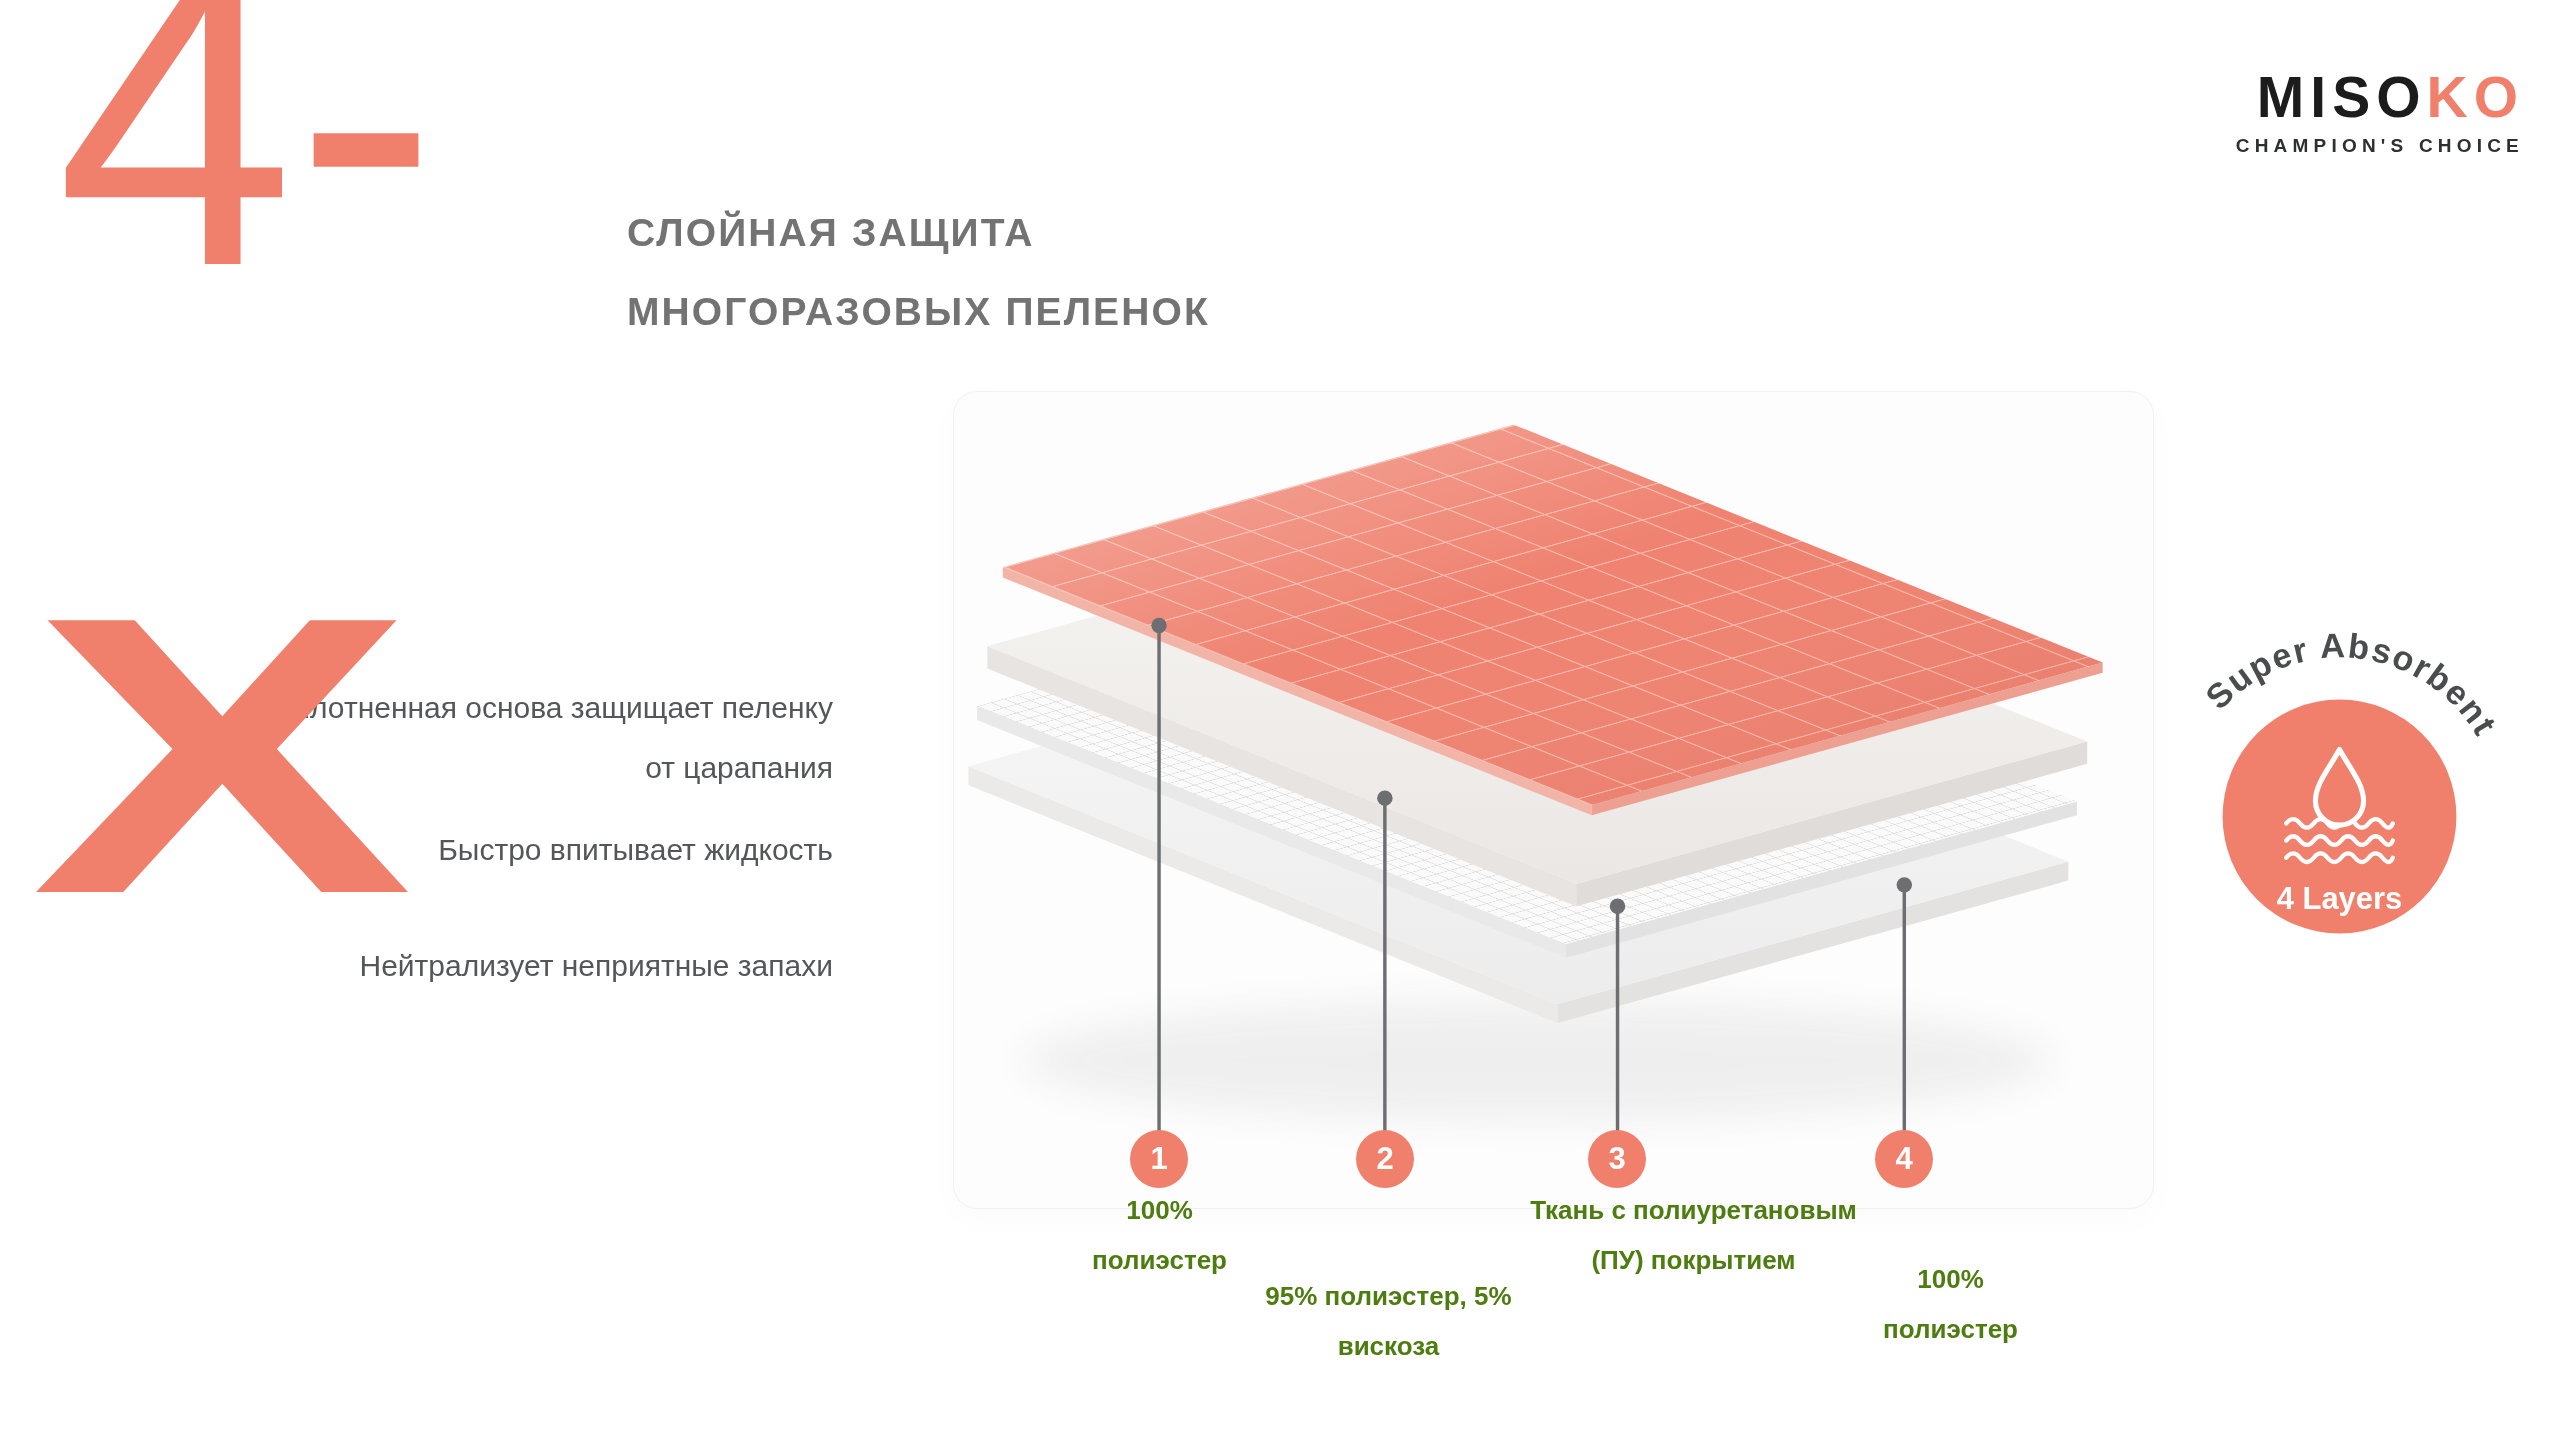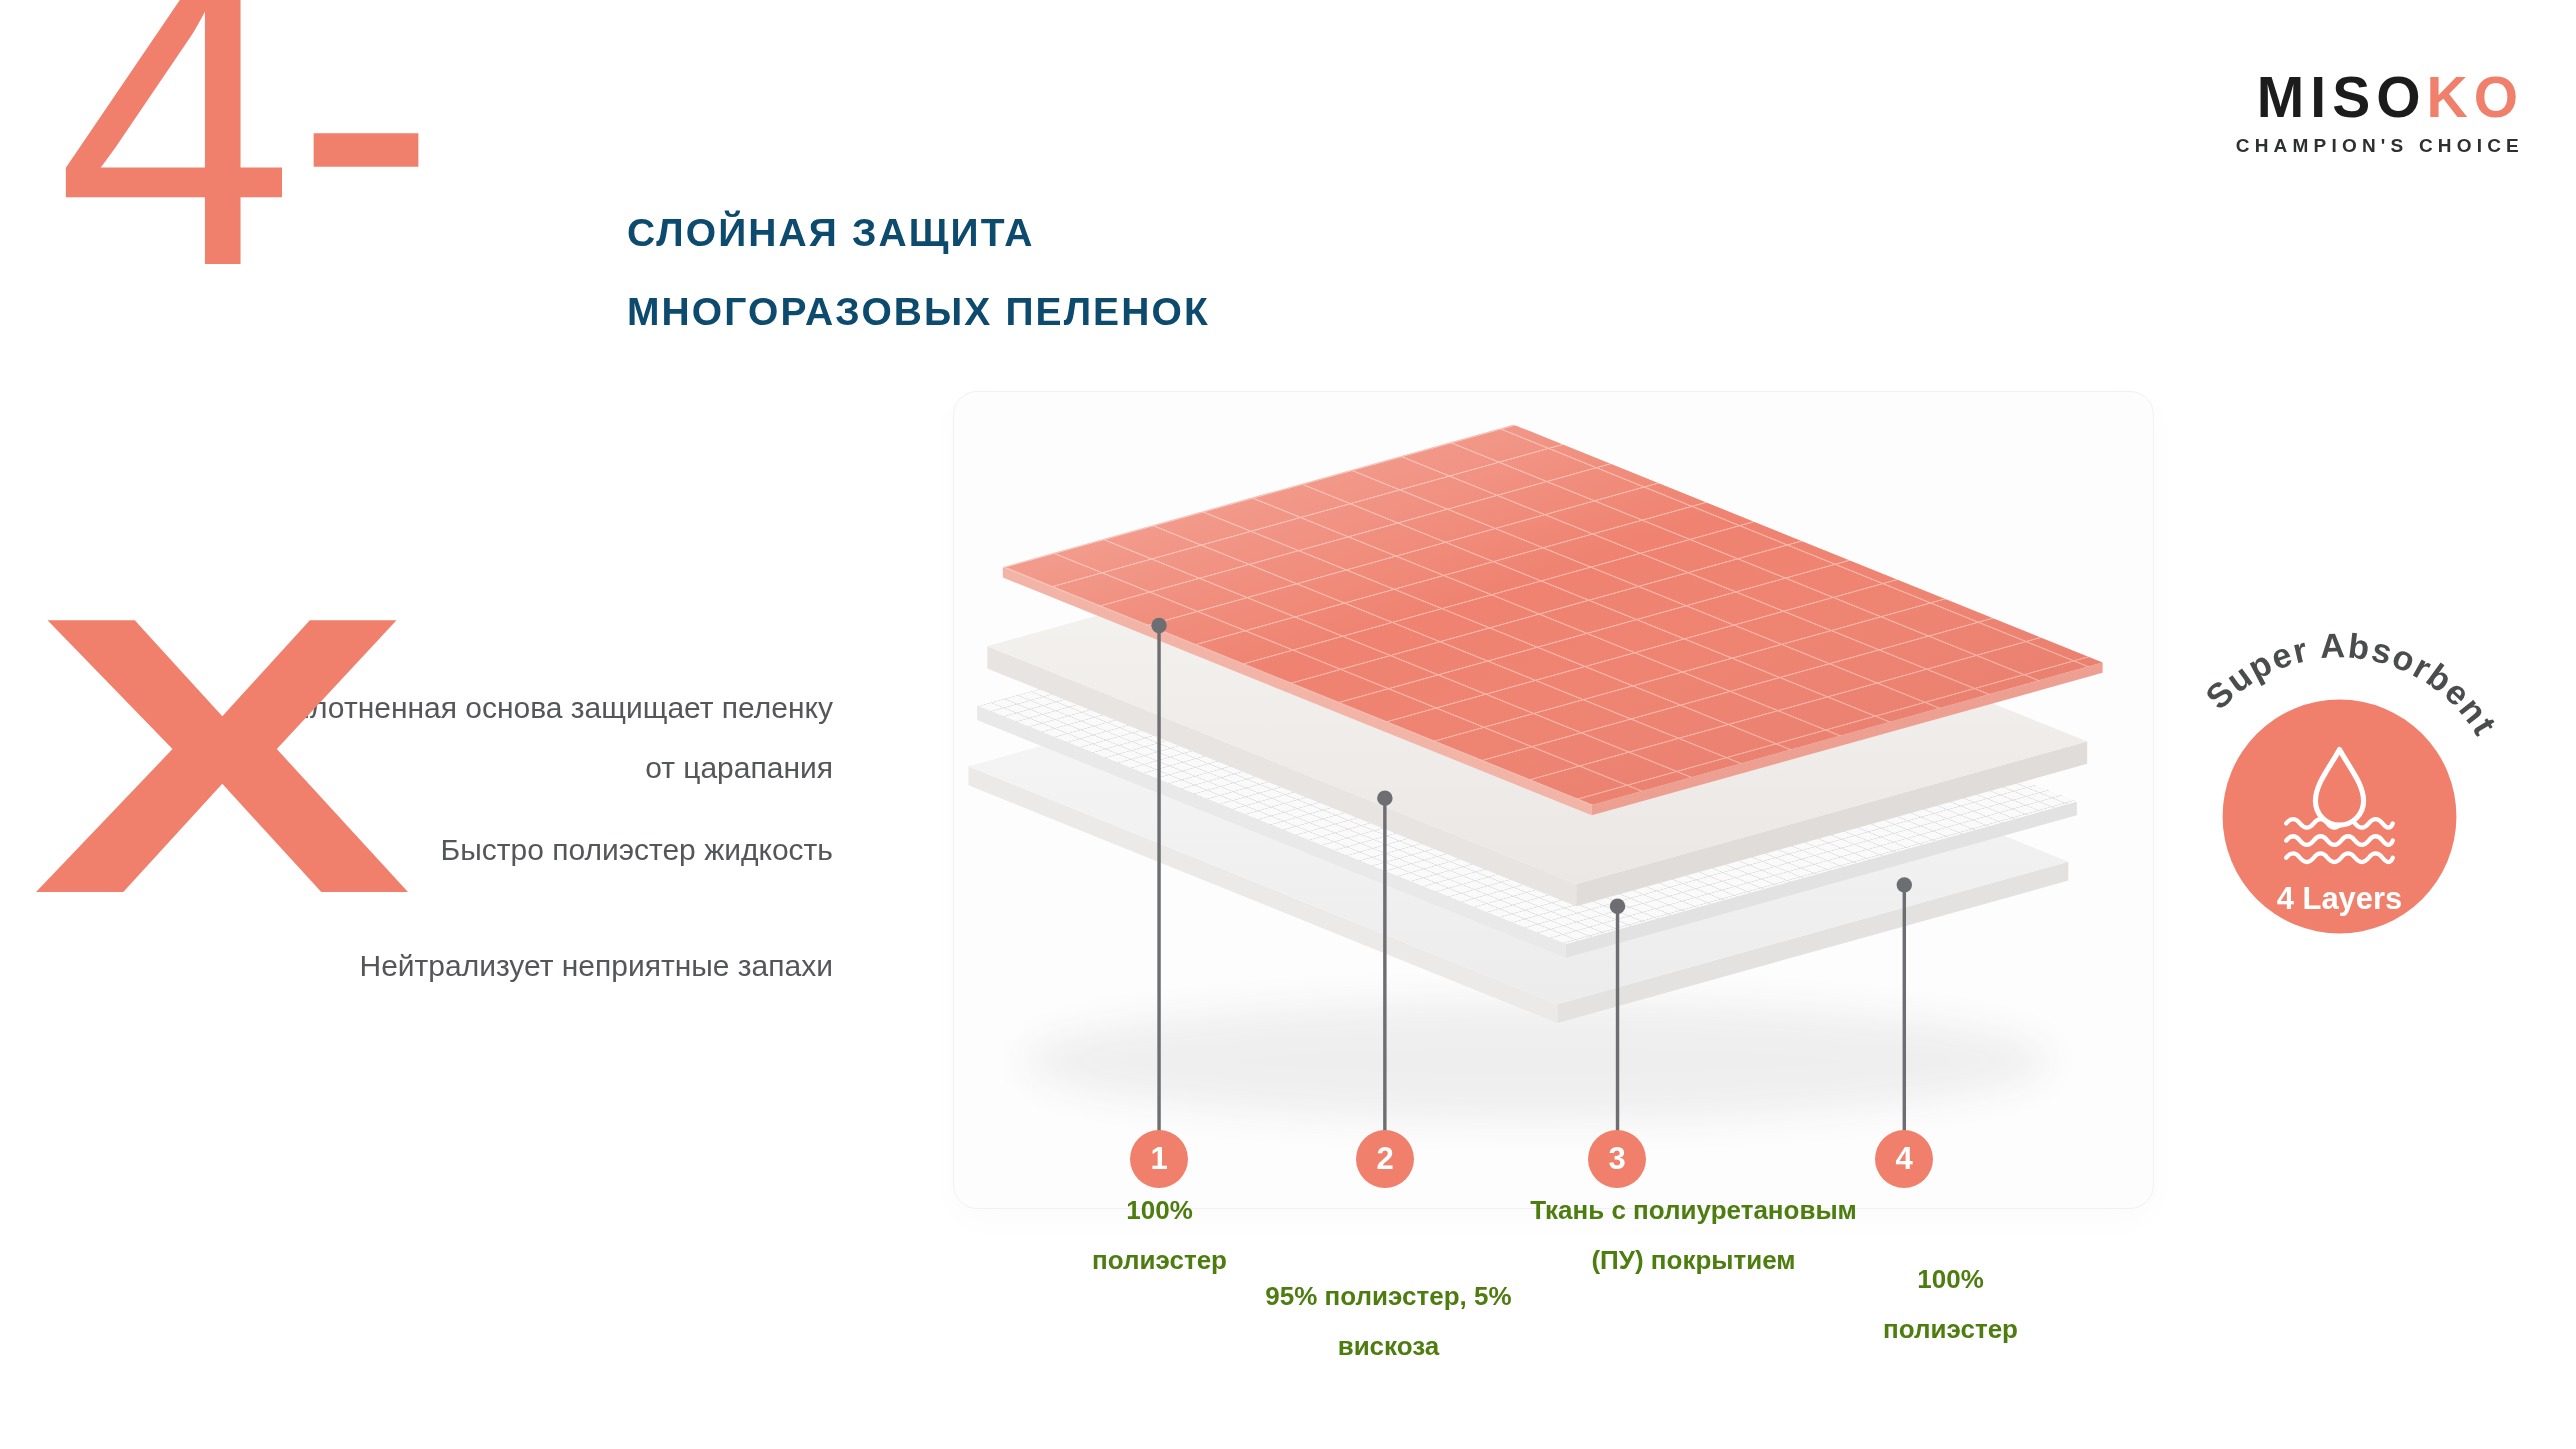--- a/index.html
+++ b/index.html
@@ -13,21 +13,21 @@
     font-size:429px;line-height:1;font-weight:400;color:#F0806C;
   }
   
   .logo{position:absolute;top:45px;right:52px;display:flex;flex-direction:column;align-items:flex-end;margin-top:24px;}
   .logo-word{font-size:57px;font-weight:bold;letter-spacing:6px;color:#1c1c1c;line-height:1;white-space:nowrap;}
   .logo-word .accent{color:#F0806C;}
   .logo-tagline{font-size:19px;font-weight:bold;letter-spacing:5.2px;color:#2e2f31;margin-top:8.6px;white-space:nowrap;text-align:center;}
   
   .title{
     position:absolute;left:627px;top:193px;
-    font-size:39px;font-weight:bold;color:#0c4a6e;letter-spacing:2.1px;line-height:79px;
+    font-size:39px;font-weight:bold;color:#737373;letter-spacing:2.1px;line-height:79px;
   }
   
   .features{
     position:absolute;left:52px;top:678px;width:781px;text-align:right;
     font-size:30px;font-weight:normal;color:#55565A;line-height:60px;z-index:2;
   }
   .f-gap1{margin-top:21.5px;}
   .f-gap2{margin-top:56px;}
   
   .big-x{
@@ -65,21 +65,21 @@
   </div>
 
   <div class="title">
     <div>СЛОЙНАЯ ЗАЩИТА</div>
     <div>МНОГОРАЗОВЫХ ПЕЛЕНОК</div>
   </div>
 
   <div class="features">
     <div class="f-line">Уплотненная основа защищает пеленку</div>
     <div class="f-line">от царапания</div>
-    <div class="f-line f-gap1">Быстро полиэстер жидкость</div>
+    <div class="f-line f-gap1">Быстро впитывает жидкость</div>
     <div class="f-line f-gap2">Нейтрализует неприятные запахи</div>
   </div>
 
   <div class="big-x"><span>X</span></div>
 
   <div class="diagram">
     <div class="card"></div>
 
     <svg class="layers-svg" width="1202" height="816" viewBox="0 0 1400 950">
       <defs>

